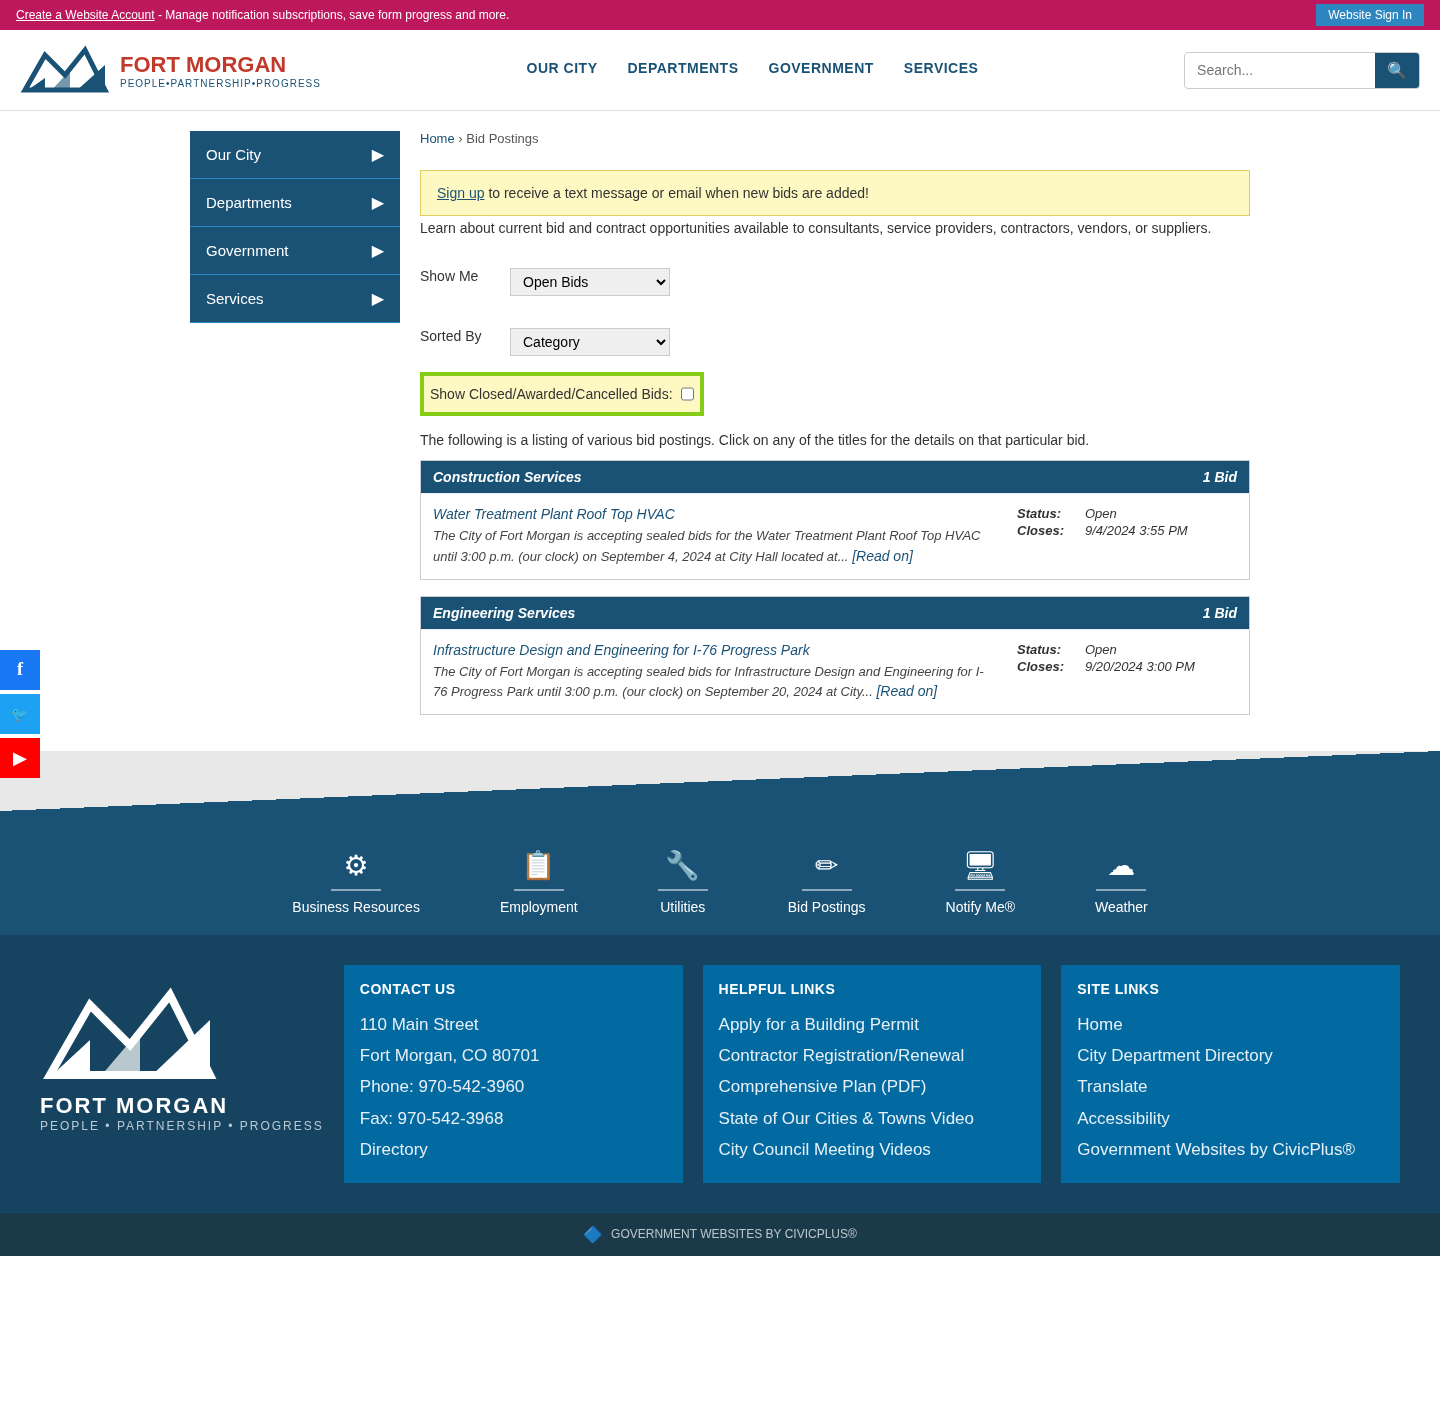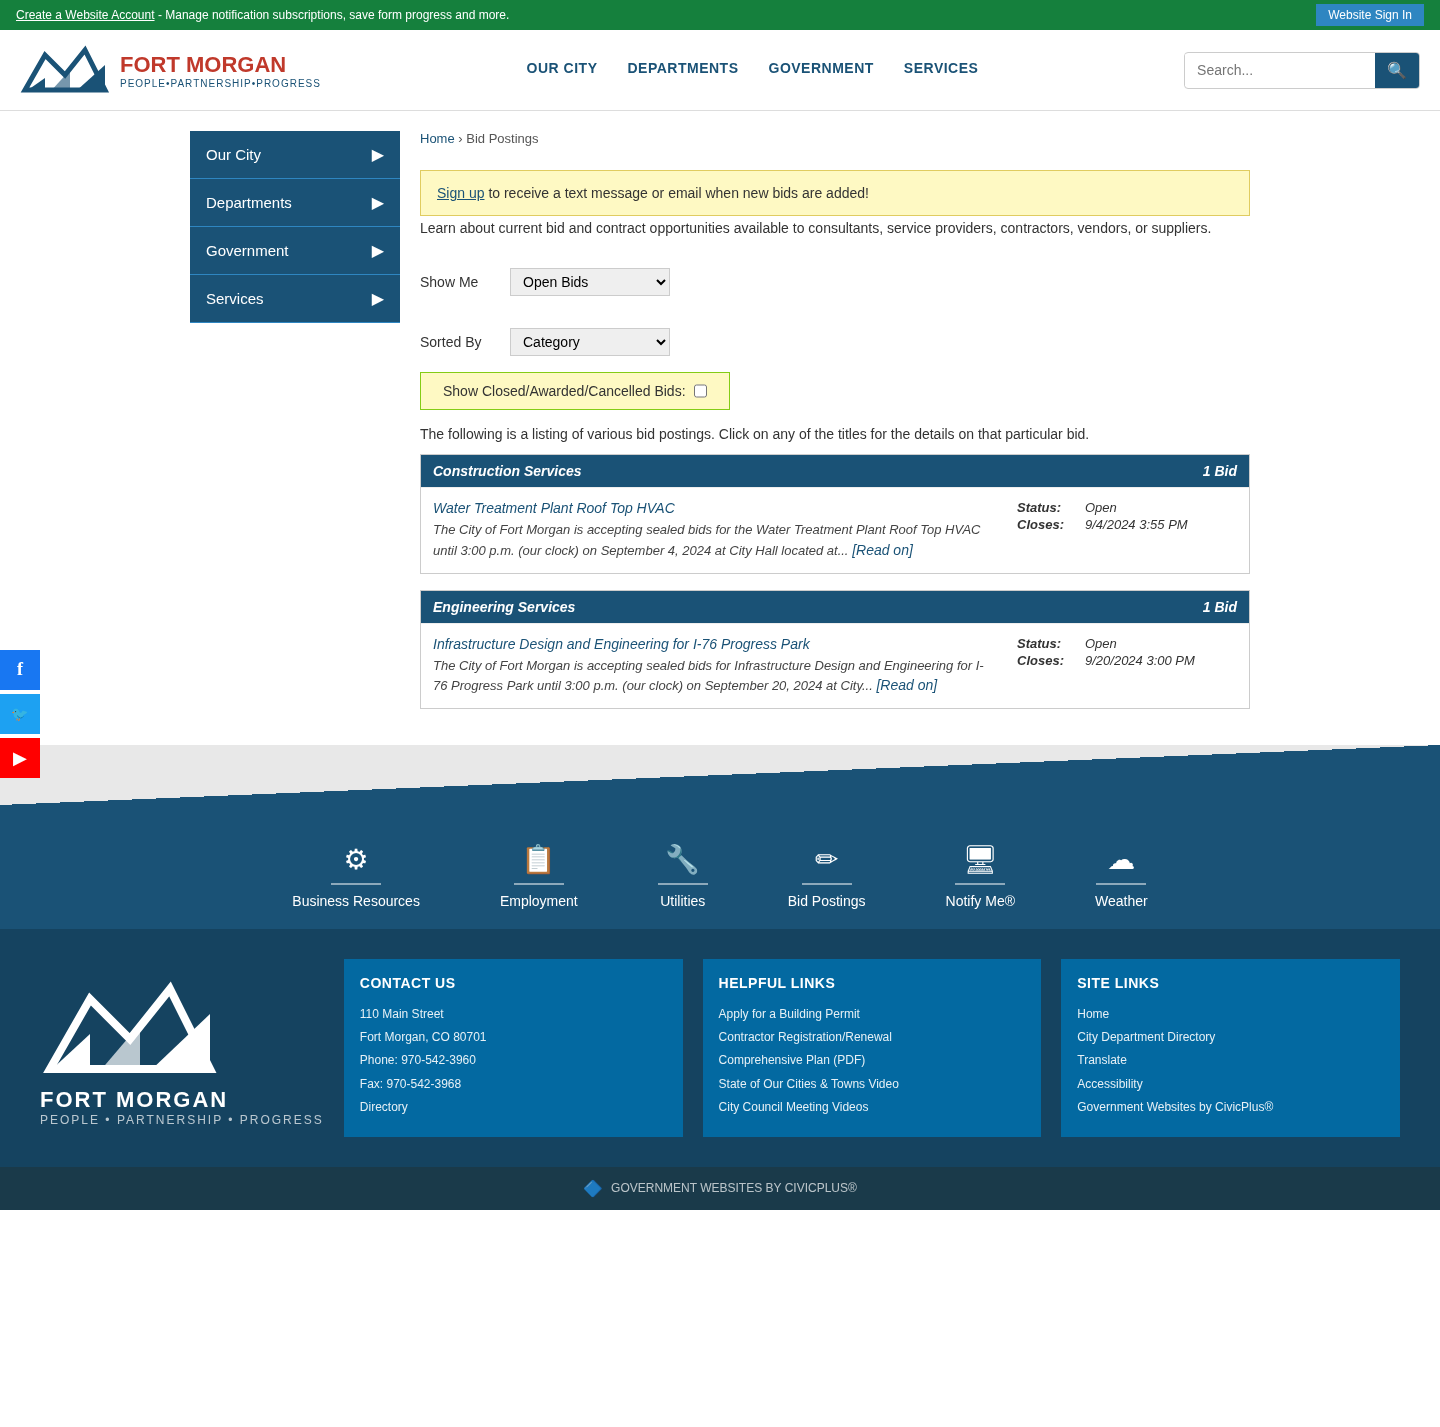--- a/index.html
+++ b/index.html
@@ -1,20 +1,20 @@
 <!DOCTYPE html>
 <html><head>
   <meta charset="utf-8">
   <style>
     * { box-sizing: border-box; margin: 0; padding: 0; }
     body { font-family: Arial, sans-serif; font-size: 14px; color: #333; background: #fff; }
 
     
     .top-bar {
-      background: #15803d;
+      background: #be185d;
       color: #fff;
       font-size: 12px;
       padding: 4px 16px;
       display: flex;
       justify-content: space-between;
       align-items: center;
     }
     .top-bar a { color: #fff; text-decoration: underline; cursor: pointer; }
     .top-bar-right button {
       background: #2e86c1;
@@ -148,34 +148,34 @@
       padding: 14px 16px;
       margin-bottom: 4px;
       font-size: 14px;
     }
     .signup-box a { color: #1a5276; }
 
     .description-text { font-size: 14px; margin-bottom: 16px; color: #333; }
 
     
     .filters { margin-bottom: 16px; }
-    .filter-row { display: flex; align-items: center; margin-bottom: 8px; font-size: 14px; margin-top: 32px; }
+    .filter-row { display: flex; align-items: flex-start; margin-bottom: 8px; font-size: 14px; margin-top: 32px; }
     .filter-label { width: 90px; color: #333; }
     .filter-row select {
       border: 1px solid #ccc;
       padding: 4px 8px;
       font-size: 14px;
       min-width: 160px;
     }
 
     
     .closed-bids-box {
-      border: 1px solid #84cc16;
+      border: 4px solid #84cc16;
       background: #fef9c3;
-      padding: 10px 22px;
+      padding: 10px 6px;
       display: inline-flex;
       gap: 8px;
       margin-bottom: 16px;
       font-size: 14px;
     }
 
     .bid-list-desc { font-size: 14px; margin-bottom: 12px; color: #333; }
 
     
     .bid-category {
@@ -257,21 +257,21 @@
 
     .footer-columns { display: flex; gap: 20px; flex: 1; }
     .footer-col {
       background: #0369a1;
       padding: 16px;
       flex: 1;
       color: #fff;
     }
     .footer-col h3 { font-size: 14px; font-weight: bold; margin-bottom: 14px; letter-spacing: 0.5px; }
     .footer-col p, .footer-col a {
-      font-size: 12px;
+      font-size: 17px;
       color: rgba(255,255,255,0.9);
       display: block;
       text-decoration: none;
       margin-bottom: 4px;
       line-height: 1.6;
     }
 
     
     .very-bottom {
       background: #1a3a4a;

